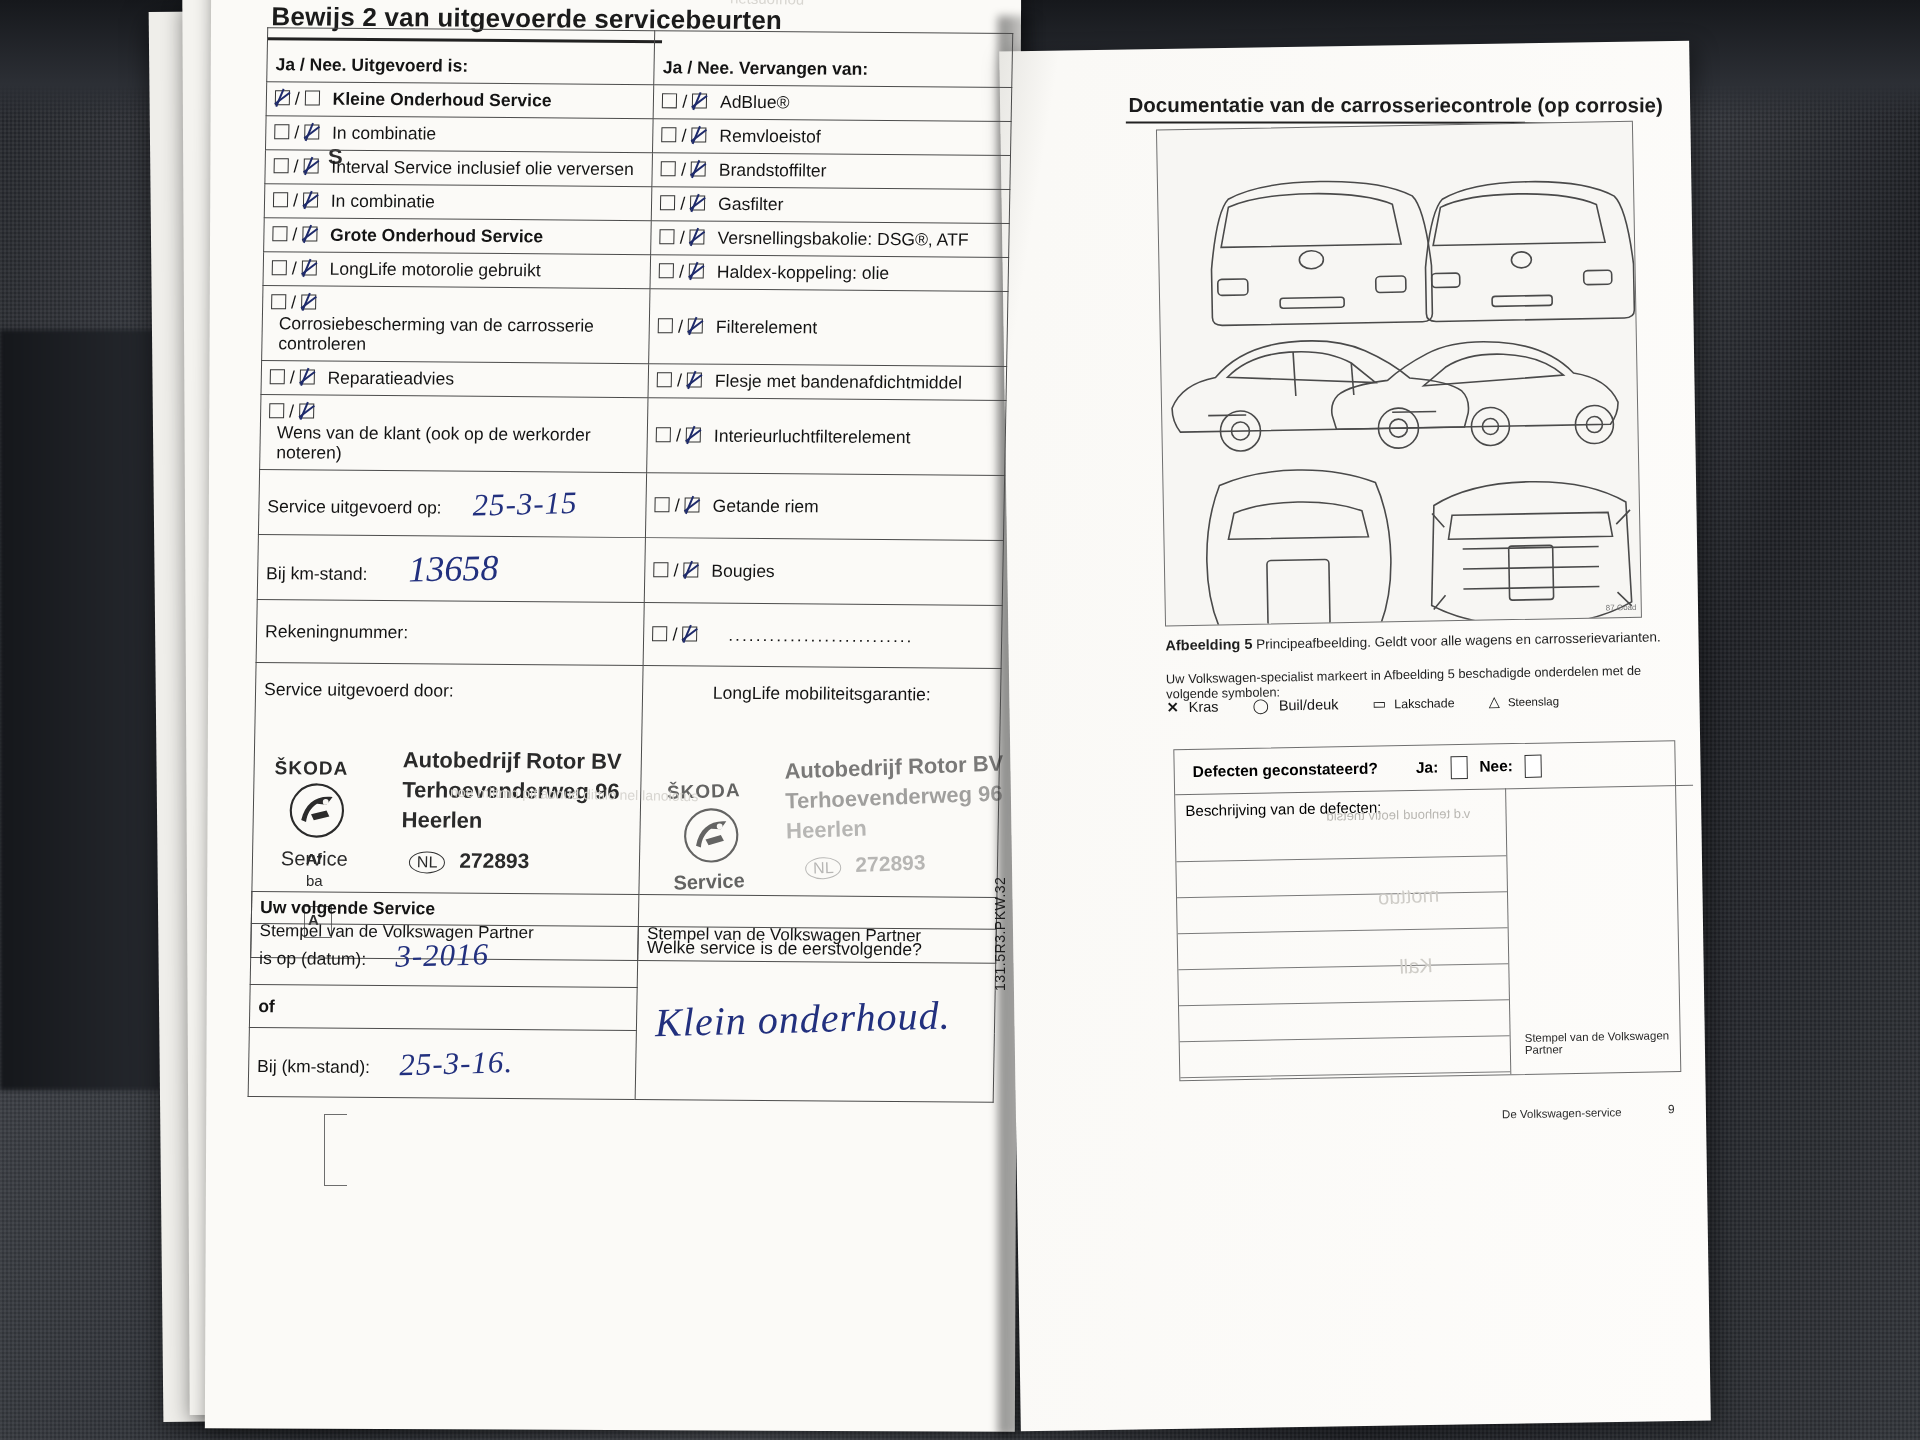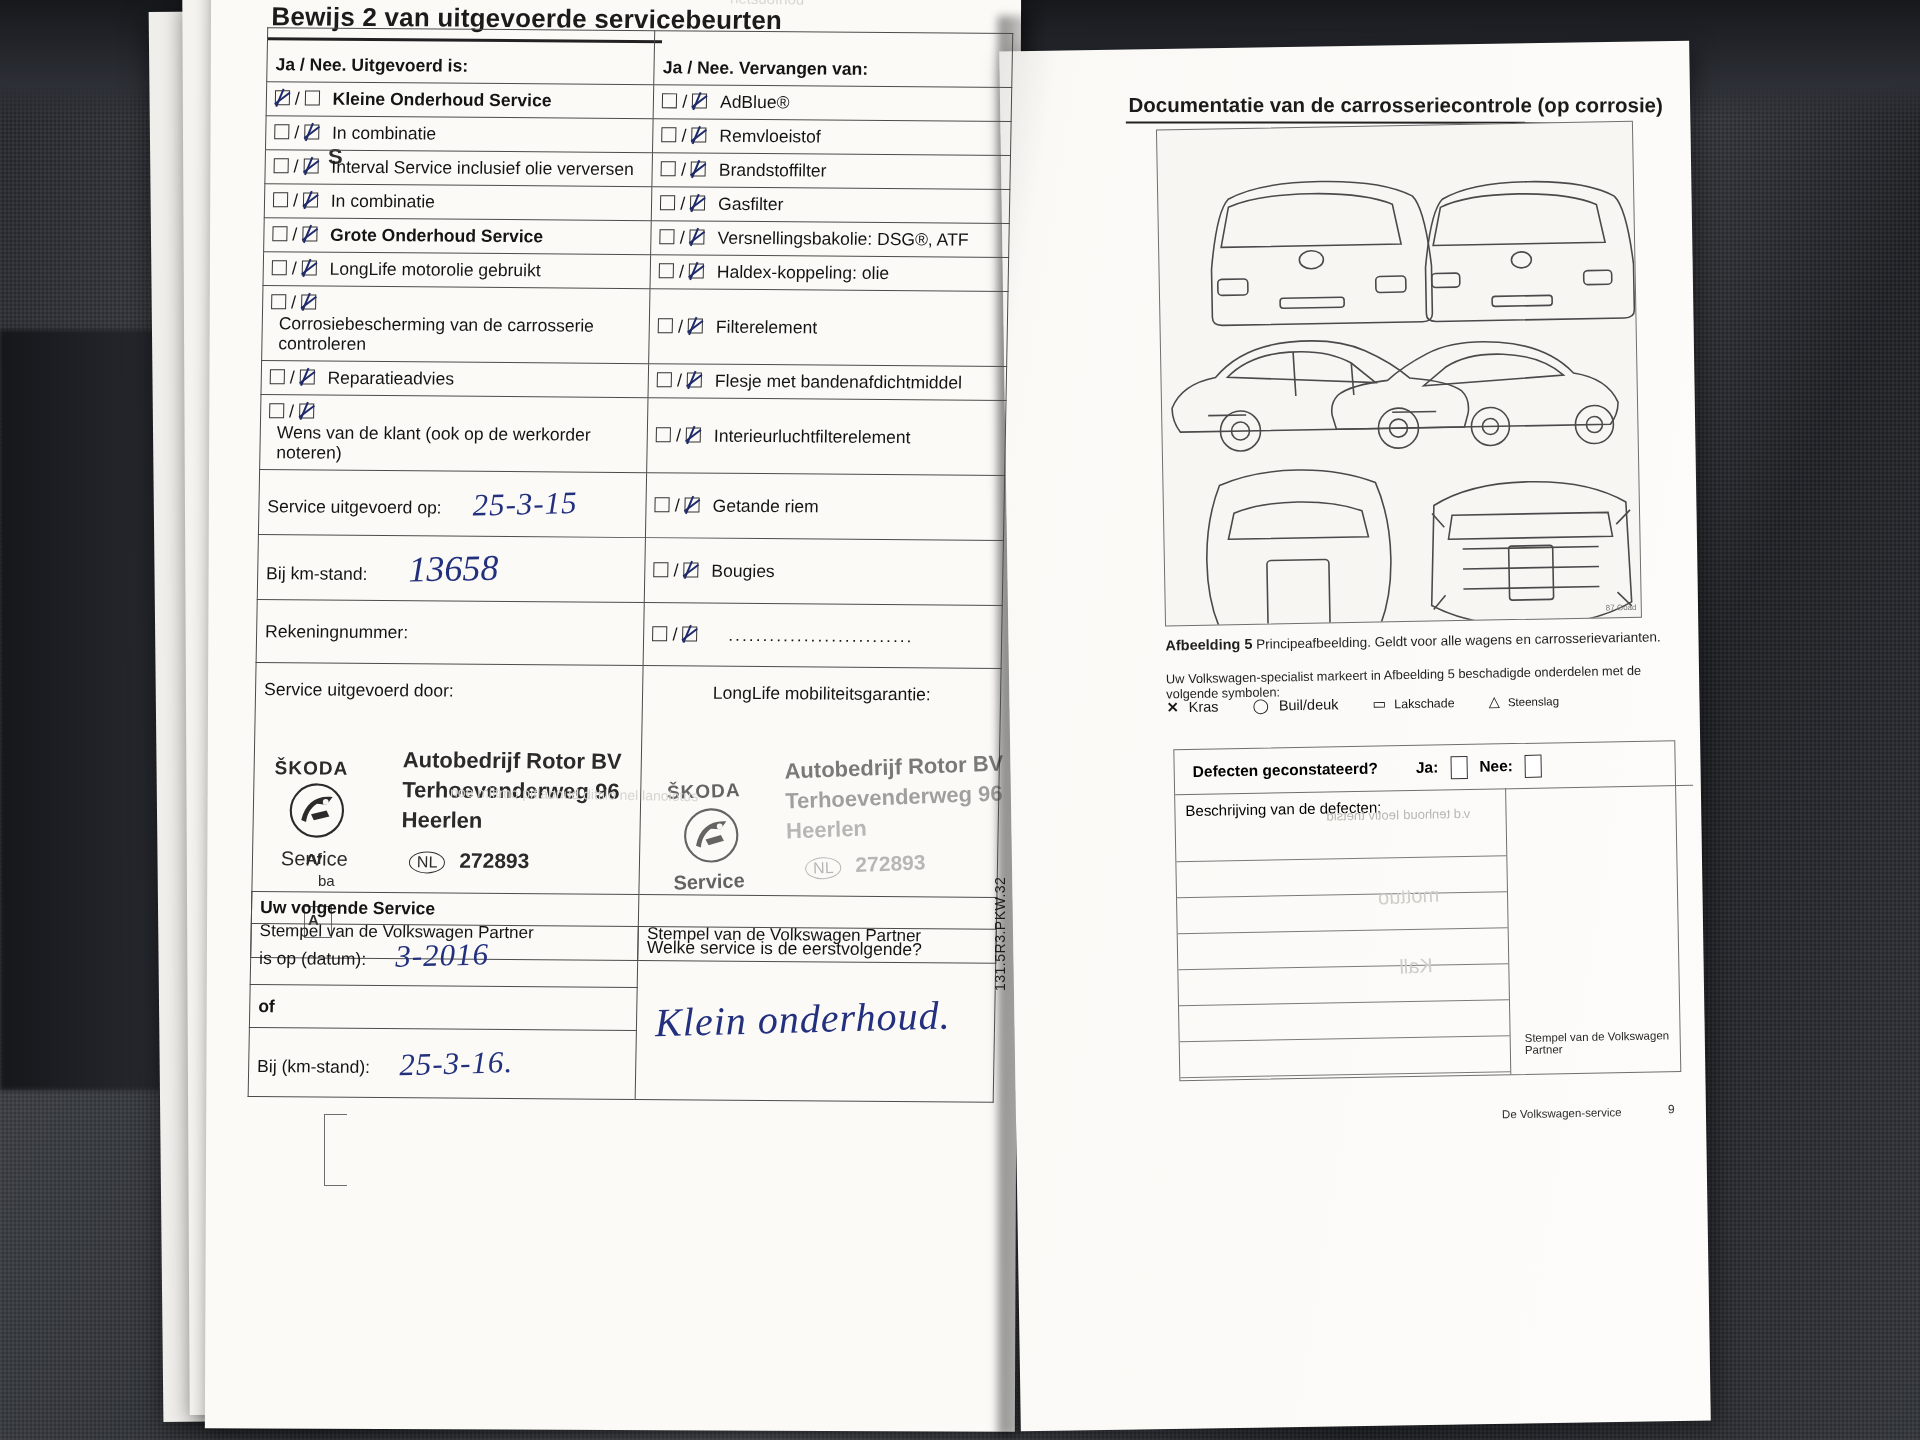--- a/index.html
+++ b/index.html
@@ -123,21 +123,21 @@
 
   <div class="page-stack"></div>
   <div class="page-stack2"></div>
   <div class="page-left"></div>
   <div class="gutter"></div>
   <div class="page-right"></div>
 
   <div class="sliver">
     <b class="l" style="top:78px;left:22px;">S</b>
     <span class="l" style="top:784px;left:0px;font-weight:bold;">Af</span>
-    <span class="l" style="top:806px;left:12px;">ba</span>
+    <span class="l" style="top:806px;left:0px;">ba</span>
     <span class="frame-sm" style="left:-2px;top:840px;width:26px;height:30px;"></span>
     <span class="l" style="top:845px;left:2px;font-weight:bold;">A</span>
     <span class="frame-sm" style="left:18px;top:1048px;width:22px;height:70px;border-right:none;"></span>
   </div>
 
   <div class="form">
     <div class="ftitle">Bewijs 2 van uitgevoerde servicebeurten</div>
     <div class="ftitle-underline"></div>
 
     <table class="tbl">

